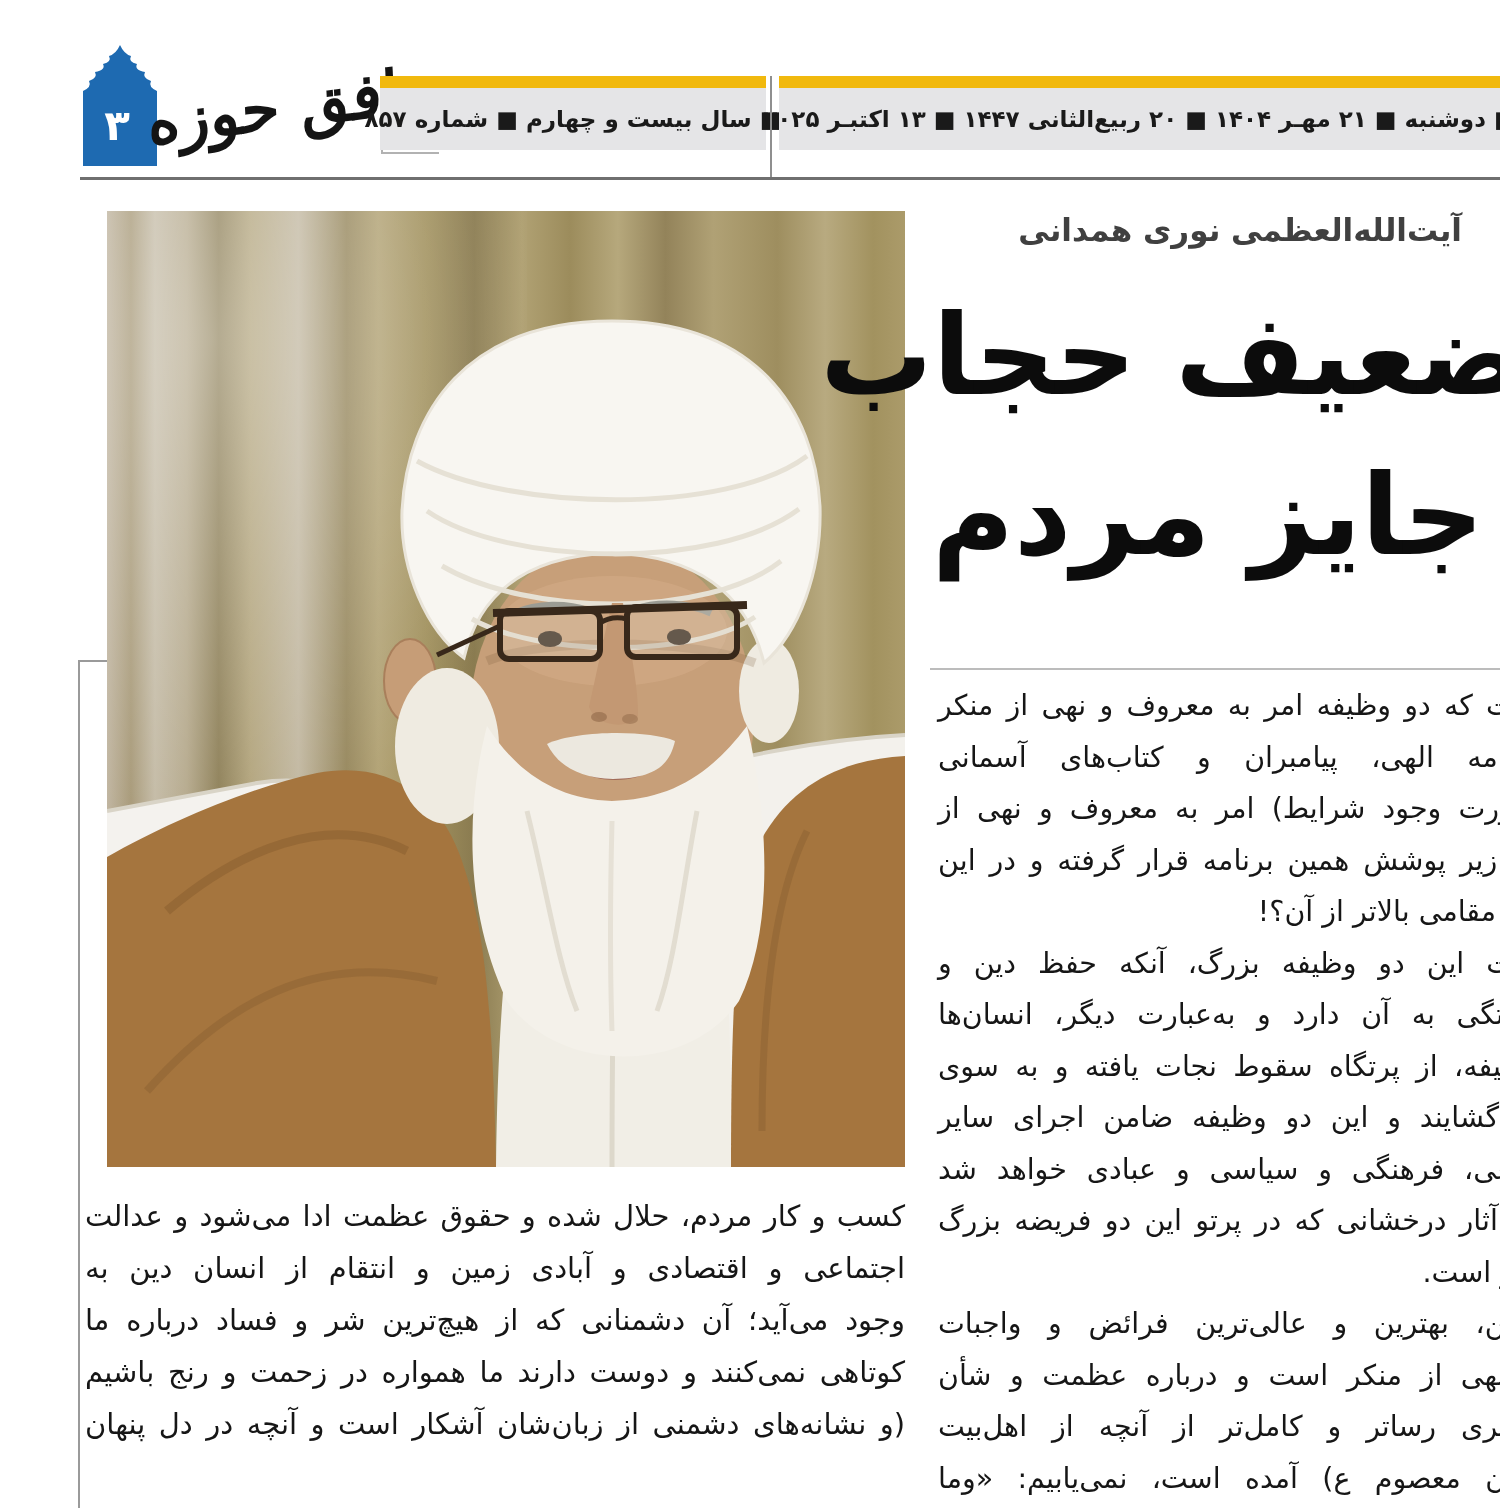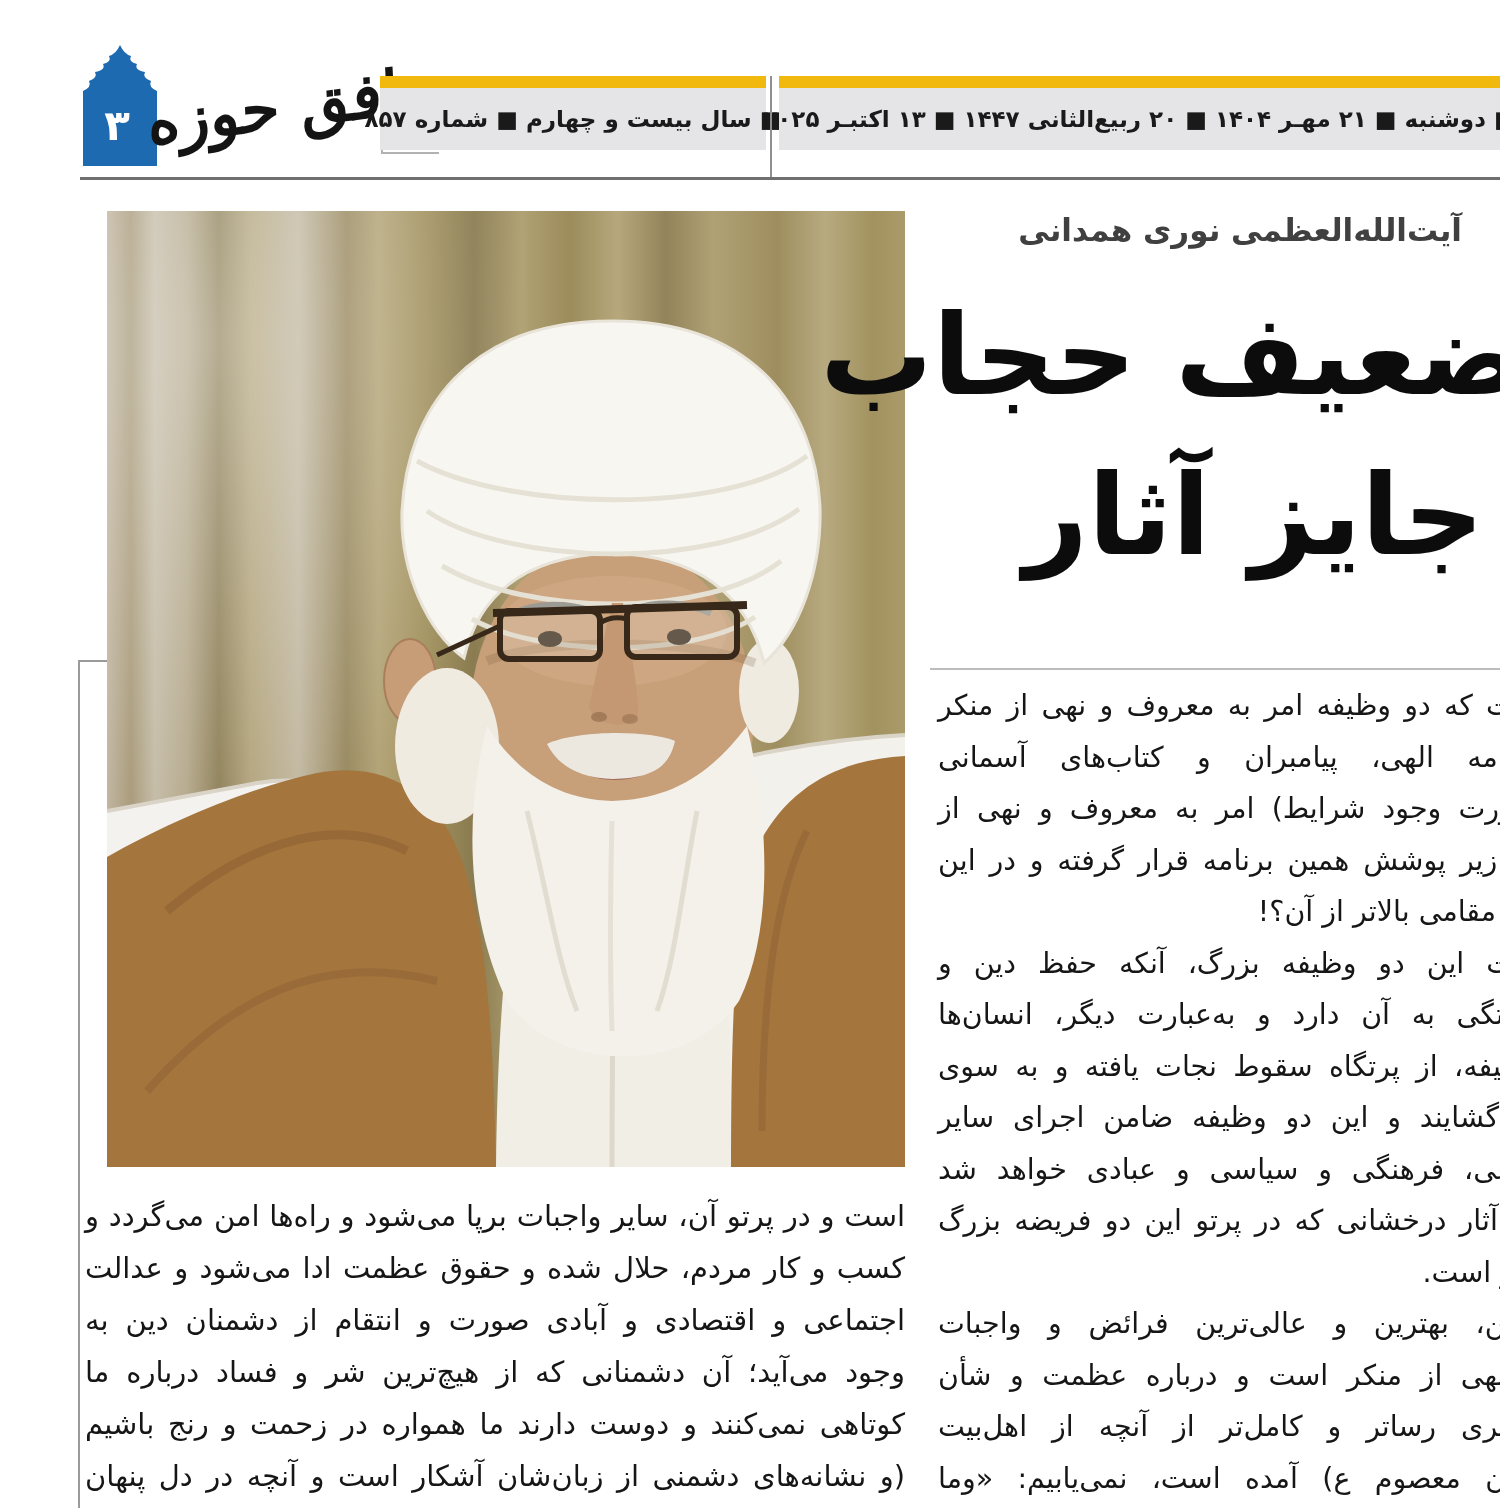--- a/index.html
+++ b/index.html
@@ -170,21 +170,21 @@
     <rect x="393" y="400" width="100" height="48" rx="9" stroke-width="6" fill="#e1d7c8" fill-opacity="0.25"></rect>
     <rect x="520" y="396" width="110" height="50" rx="9" stroke-width="6" fill="#e1d7c8" fill-opacity="0.25"></rect>
     <path d="M386 402 L640 394" stroke-width="8"></path>
     <path d="M493 412 C502 406 512 406 520 408" stroke-width="5"></path>
   </g>
 </svg>
 </div>
 
 <div class="abs byline">آیت‌الله‌العظمی نوری همدانی</div>
 <div class="abs headline l1">تضعیف حجاب</div>
-<div class="abs headline l2">جایز آثار</div>
+<div class="abs headline l2">جایز مردم</div>
 
 <div class="abs rcol">
   <div class="col-line">ست که دو وظیفه امر به معروف و نهی از منکر</div>
   <div class="col-line">برنامه الهی، پیامبران و کتاب‌های آسمانی</div>
   <div class="col-line">صورت وجود شرایط) امر به معروف و نهی از</div>
   <div class="col-line">ت زیر پوشش همین برنامه قرار گرفته و در این</div>
   <div class="col-line end">چه مقامی بالاتر از آن؟!</div>
   <div class="col-line">میت این دو وظیفه بزرگ، آنکه حفظ دین و</div>
   <div class="col-line">بستگی به آن دارد و به‌عبارت دیگر، انسان‌ها</div>
   <div class="col-line">وظیفه، از پرتگاه سقوط نجات یافته و به سوی</div>
@@ -193,19 +193,18 @@
   <div class="col-line">م، آثار درخشانی که در پرتو این دو فریضه بزرگ</div>
   <div class="col-line end">مار است.</div>
   <div class="col-line">ترین، بهترین و عالی‌ترین فرائض و واجبات</div>
   <div class="col-line">و نهی از منکر است و درباره عظمت و شأن</div>
   <div class="col-line">تعبیری رساتر و کامل‌تر از آنچه از اهل‌بیت</div>
   <div class="col-line">امان معصوم ع) آمده است، نمی‌یابیم: «وما</div>
   <div class="col-line">اعمال البر کلها و الجهاد فی سبیل الله</div>
 </div>
 
 <div class="abs lcol">
-  <div class="col-line">است و در پرتو آن، سایر واجبات برپا می‌شود و راه‌ها امن می‌گردد و</div>
   <div class="col-line">کسب و کار مردم، حلال شده و حقوق عظمت ادا می‌شود و عدالت</div>
-  <div class="col-line">اجتماعی و اقتصادی و آبادی صورت و انتقام از دشمنان دین به</div>
+  <div class="col-line">اجتماعی و اقتصادی و آبادی زمین و انتقام از انسان دین به</div>
   <div class="col-line">وجود می‌آید؛ آن دشمنانی که از هیچ‌ترین شر و فساد درباره ما</div>
   <div class="col-line">کوتاهی نمی‌کنند و دوست دارند ما همواره در زحمت و رنج باشیم</div>
   <div class="col-line">(و نشانه‌های دشمنی از زبان‌شان آشکار است و آنچه در دل پنهان</div>
 </div>
 
 </body></html>

